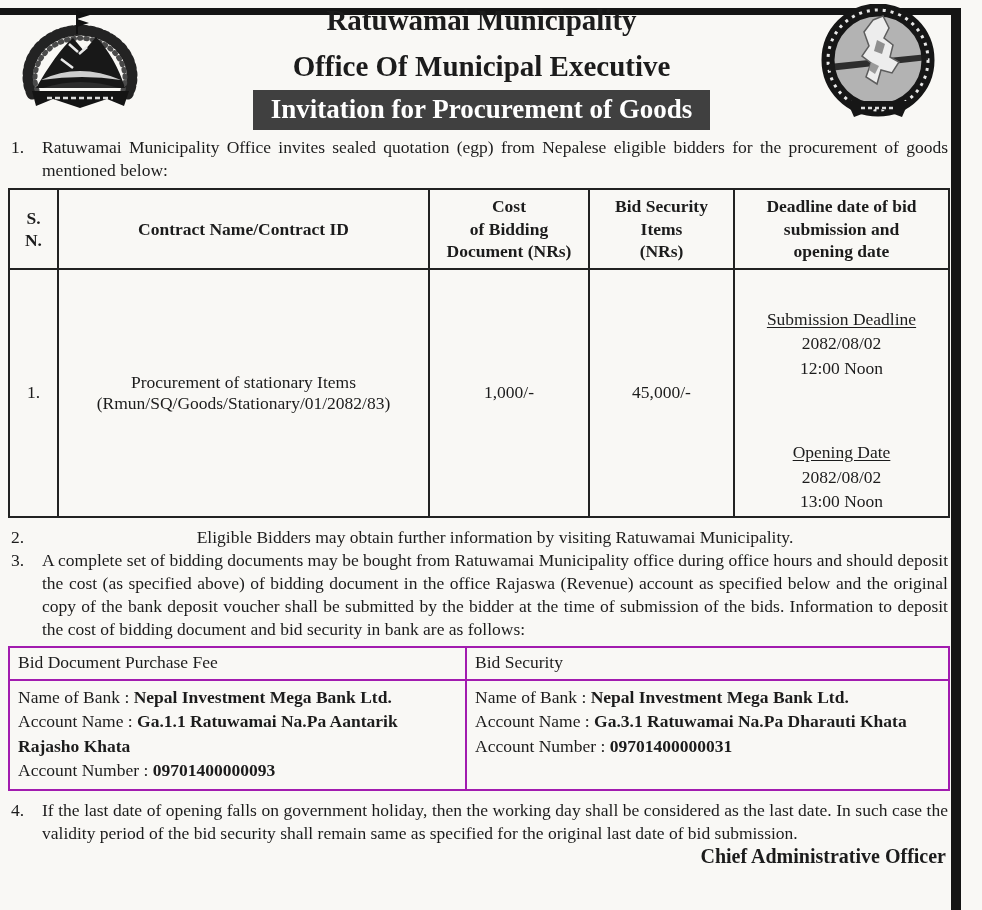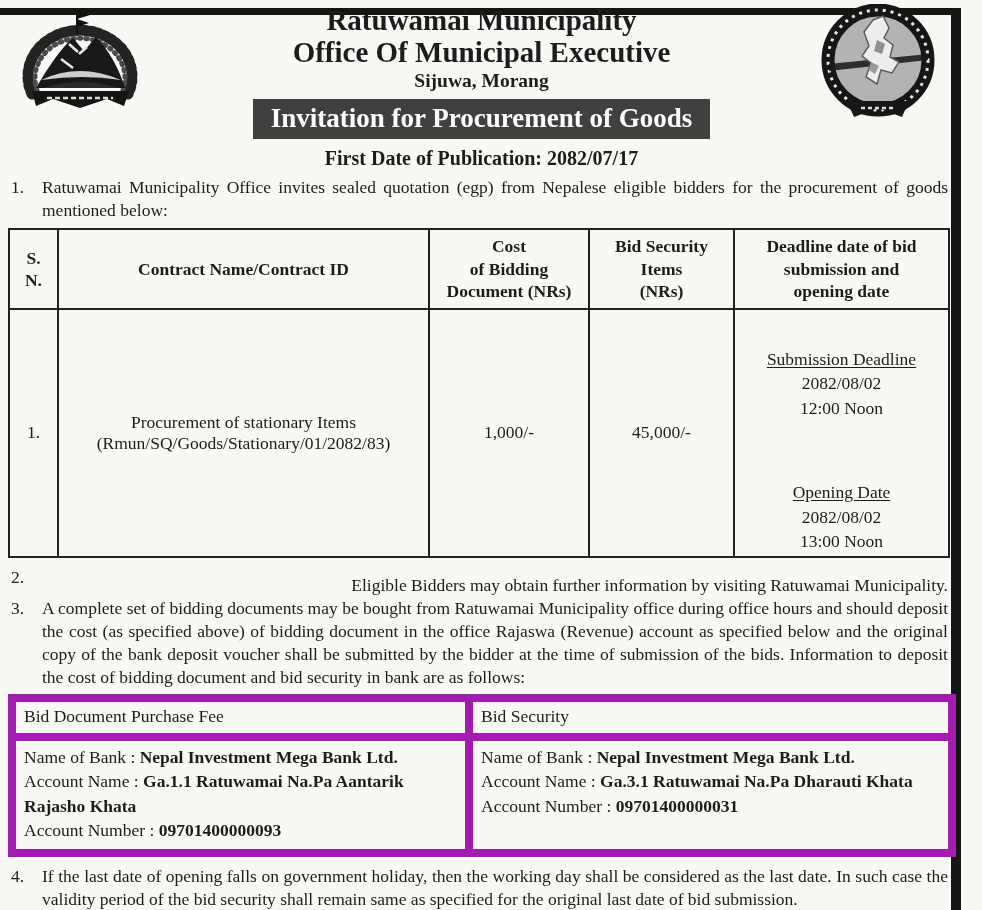--- a/index.html
+++ b/index.html
@@ -12,51 +12,51 @@
   .frame-top { position:absolute; left:0; top:8px; width:961px; height:7px; background:#151515; }
   .frame-right { position:absolute; left:951px; top:8px; width:10px; height:902px; background:#151515; }
   .content { position:absolute; left:8px; top:4px; width:940px; }
 
   
   .letterhead { display:flex; align-items:flex-start; }
   .logo-box { flex:0 0 145px; display:flex; justify-content:center; }
   .logo-box.right { flex:0 0 138px; }
   .head-center { flex:1; text-align:center; }
   .org-name   { font-size:29px; font-weight:bold; line-height:1.12; }
-  .office-name{ font-size:29px; font-weight:bold; line-height:1.12; }
+  .office-name{ font-size:29px; font-weight:bold; line-height:1.12;margin-top:14px; }
   .addr-line  { font-size:19.5px; font-weight:bold; line-height:1.18; }
   .banner-row { margin-top:7px; }
   .banner {
     display:inline-block; background:#404040; color:#ffffff;
     font-size:27px; font-weight:bold; line-height:1.2;
     padding:3px 18px 5px 18px;
   }
   .pub-line { margin-top:8px; font-size:20px; font-weight:bold; }
 
   
   .item { display:flex; font-size:17.5px; line-height:23px; }
   .item .no { flex:0 0 34px; padding-left:3px; }
   .item .txt { flex:1; text-align:justify; }
-  .item.single .txt { text-align:right;margin-top:8px; }
+  .item.single .txt { text-align:center; }
 
   
   table { border-collapse:collapse; table-layout:fixed; }
   .ptable { width:940px; margin-top:6px; }
   .ptable th, .ptable td { border:2px solid #222; }
   .ptable th { font-size:17.5px; font-weight:bold; line-height:1.28; padding:5px 2px; text-align:center; vertical-align:middle; }
   .ptable td { font-size:17.5px; text-align:center; vertical-align:middle; padding:2px 3px; }
   .hline { display:block; }
   td.deadline-cell { vertical-align:top; padding-top:3px; line-height:24.5px; }
   .deadline-cell .gap { height:26px; }
   .u { text-decoration:underline; text-underline-offset:2px;margin-top:34px; }
   .row-h { height:182px; }
 
   
   .btable { width:940px; margin-top:5px; }
-  .btable th, .btable td { border:8px solid #a21caf; font-size:17.5px; text-align:left; }
+  .btable th, .btable td { border:2px solid #a21caf; font-size:17.5px; text-align:left; }
   .btable th { font-weight:normal; padding:4px 8px 6px 8px; line-height:1.2; }
   .btable td { vertical-align:top; padding:4px 16px 6px 8px; line-height:24.5px; }
   .btable b { font-weight:bold; }
 
   .mt6 { margin-top:6px; } .mt8 { margin-top:8px; }
 
   
   .signature { margin-top:0; text-align:right; font-size:20px; font-weight:bold; padding-right:2px; }
 
   svg { display:block; }
@@ -86,25 +86,23 @@
           <path d="M30,84 Q67,72 106,84 Z" fill="#2d2d2d"></path>
 
           <path d="M19,87 L116,87 L111,102 L94,95 L67,104 L40,95 L23,102 Z" fill="#141414"></path>
           <line x1="34" y1="94" x2="100" y2="94" stroke="#dcdcdc" stroke-width="2.5" stroke-dasharray="5,3"></line>
         </svg>
       </div>
 
       <div class="head-center">
         <div class="org-name">Ratuwamai Municipality</div>
         <div class="office-name">Office Of Municipal Executive</div>
-        <div class="addr-line">Sijuwa, Morang</div>
         <div class="banner-row">
           <span class="banner">Invitation for Procurement of Goods</span>
         </div>
-        <div class="pub-line">First Date of Publication: 2082/07/17</div>
       </div>
 
       <div class="logo-box right">
         <svg width="120" height="120" viewBox="0 0 120 120">
 
           <circle cx="59" cy="56" r="50" fill="#b3b3b3" stroke="#161616" stroke-width="13"></circle>
           <circle cx="59" cy="56" r="50" fill="none" stroke="#e8e8e8" stroke-width="3" stroke-dasharray="3,5"></circle>
 
           <path d="M10,60 L109,50 L109,56 L10,67 Z" fill="#1a1a1a" opacity="0.88"></path>
 

